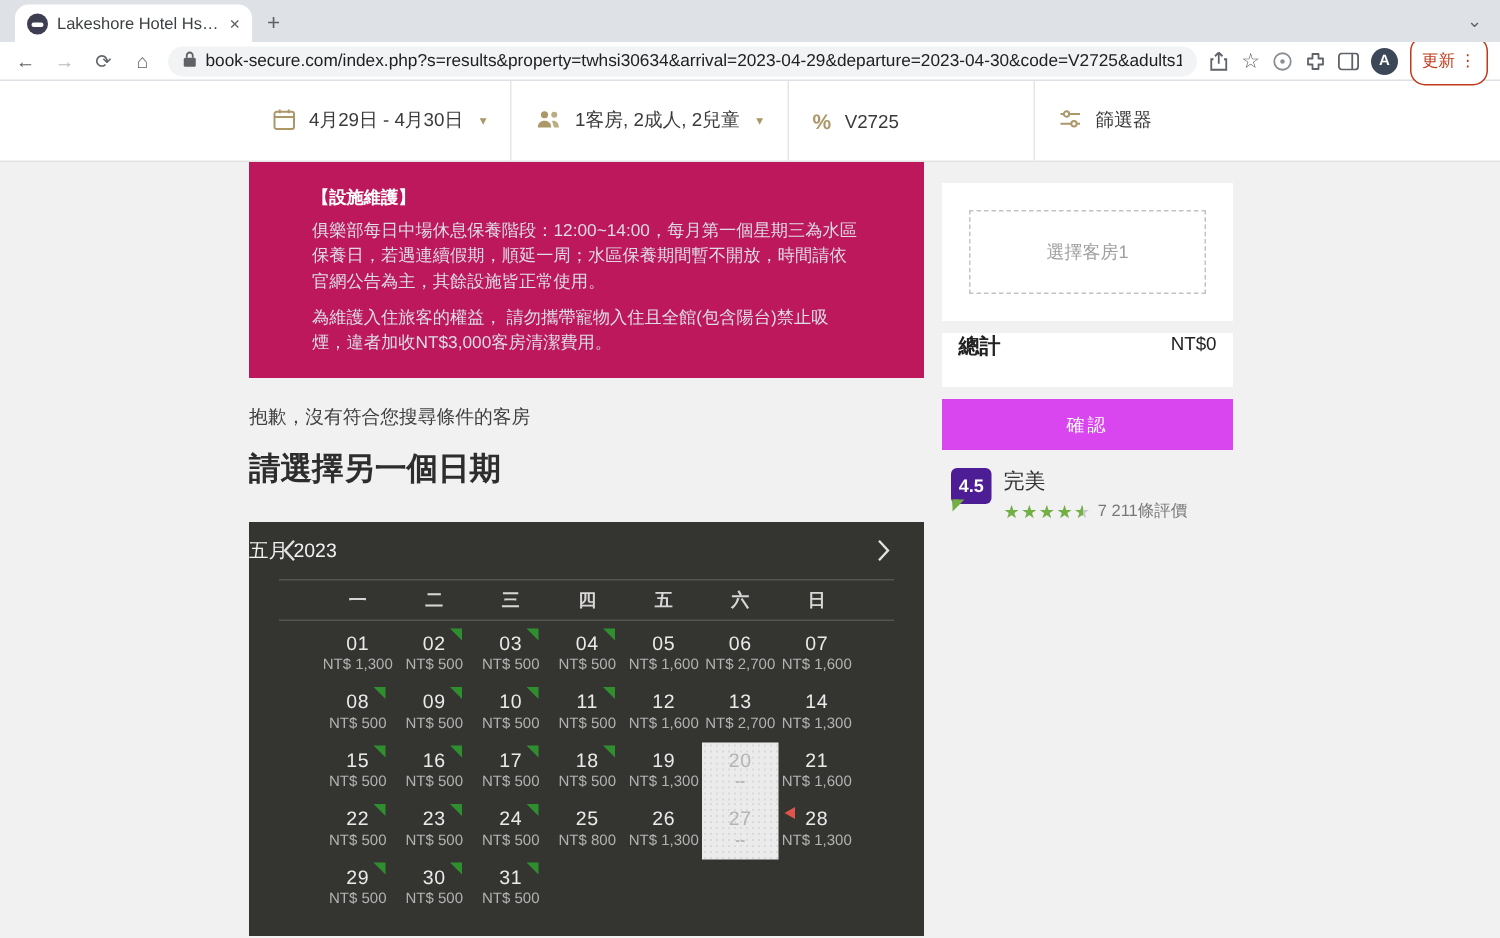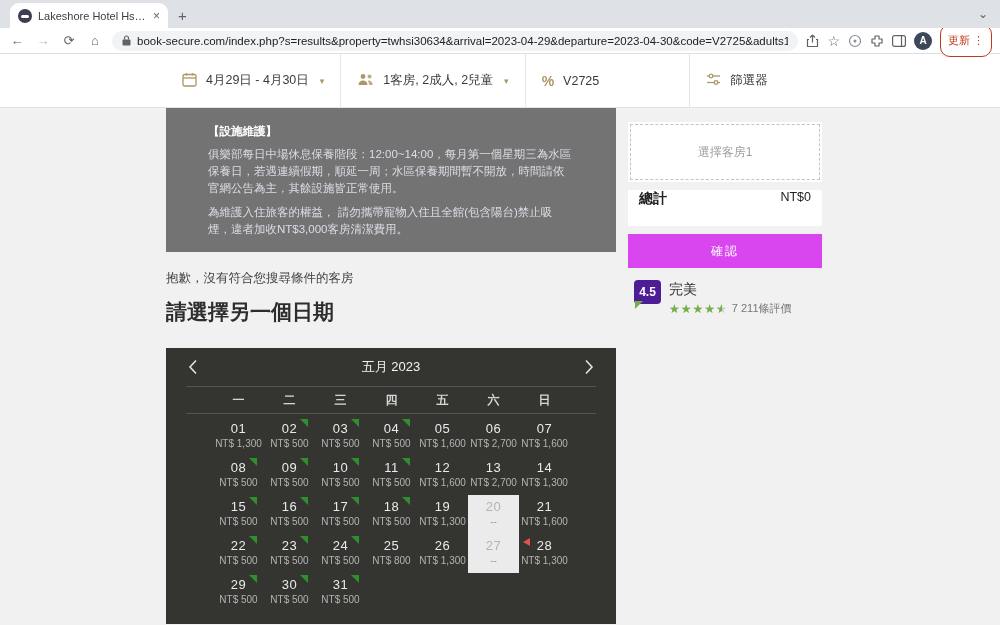--- a/index.html
+++ b/index.html
@@ -40,29 +40,29 @@
   .hgroup.code { padding-right:90px; }
   .hsep { width:1px; background:#e6e6e6; }
   .gold { color:#ab9768; }
   .caret { font-size:9px; color:#ab9768; margin-left:2px; }
   .pct { font-size:14px; font-weight:bold; }
 
   
   .content { position:relative; width:1000px; height:517px; }
   .left-col { position:absolute; left:166px; top:0; width:450px; }
 
-  .notice { background:#737373; color:#fff; padding:8px 42px 14px 42px; }
+  .notice { background:#be185d; color:#fff; padding:8px 42px 14px 42px; }
   .ntitle { font-size:11.5px; font-weight:bold; margin-top:8px; }
   .nbody { font-size:11.5px; color:#dddce6; line-height:17px; margin-top:7px; }
 
   .no-rooms { margin-top:18px; font-size:12.5px; color:#3f3f3f; }
   .heading { margin-top:11px; font-size:21px; font-weight:bold; color:#2d2d2d; }
 
   .calendar { margin-top:22px; background:#343431; color:#eee; }
-  .cal-head { position:relative; height:38px; display:flex; align-items:center; justify-content:center; }
+  .cal-head { position:relative; height:38px; display:flex; align-items:center; justify-content:flex-start; }
   .cal-month { font-size:13px; color:#f2f2f2; }
   .cal-nav { position:absolute; top:11px; width:10px; height:16px; cursor:pointer; }
   .cal-nav.prev { left:22px; } .cal-nav.next { right:22px; }
   .cal-div { height:1px; background:rgba(255,255,255,.16); margin:0 20px; }
   .cal-wds { display:grid; grid-template-columns:repeat(7,1fr); padding:0 46px 0 47px; height:26px; align-items:center; }
   .cal-wd { text-align:center; font-size:12px; font-weight:bold; color:#d6d6d6; }
   .cal-grid { display:grid; grid-template-columns:repeat(7,1fr); padding:3px 46px 12px 47px; }
   .cal-cell { position:relative; height:39px; text-align:center; padding-top:4px; }
   .day-num { font-size:13px; color:#eaeaea; letter-spacing:.5px; }
   .day-price { font-size:10px; color:#b3b3b3; margin-top:2px; white-space:nowrap; }
@@ -70,21 +70,21 @@
                           border-top:8px solid #2f8f2f; border-left:8px solid transparent; }
   .cal-cell.disabled { background:#ebebeb;
       background-image:radial-gradient(#d9d9d9 0.7px, transparent 0.7px); background-size:4px 4px; }
   .cal-cell.disabled .day-num { color:#b4b4b4; }
   .cal-cell.disabled .day-price { color:#9a9a9a; }
   .cal-cell.alert::before { content:''; position:absolute; top:4px; right:-11px; width:0; height:0;
       border-top:4px solid transparent; border-bottom:4px solid transparent; border-right:7px solid #e0544a; }
 
   
   .sidebar { position:absolute; left:628px; top:14px; width:194px; }
-  .room-panel { background:#fff; padding:2px; }
+  .room-panel { background:#fff; padding:18px; }
   .room-dashed { border:1px dashed #c3c3c3; height:56px; display:flex; align-items:center; justify-content:center;
                  font-size:12px; color:#9e9e9e; }
   .total-panel { margin-top:8px; background:#fff; height:36px; display:flex; align-items:flex-start; padding:0 11px; }
   .total-label { font-size:14px; font-weight:bold; color:#222; margin-right:auto; }
   .total-value { font-size:12.5px; color:#222; }
   .confirm-btn { margin-top:8px; height:34px; background:#d946ef; color:#fff; font-size:12px; letter-spacing:2px;
                  display:flex; align-items:center; justify-content:center; cursor:pointer; }
   .rating { margin-top:12px; display:flex; gap:8px; align-items:flex-start; padding-left:6px; }
   .badge { position:relative; width:27px; height:24px; background:#4c1d95; border-radius:4px; color:#fff;
            font-size:12px; font-weight:bold; display:flex; align-items:center; justify-content:center; flex:none; }

